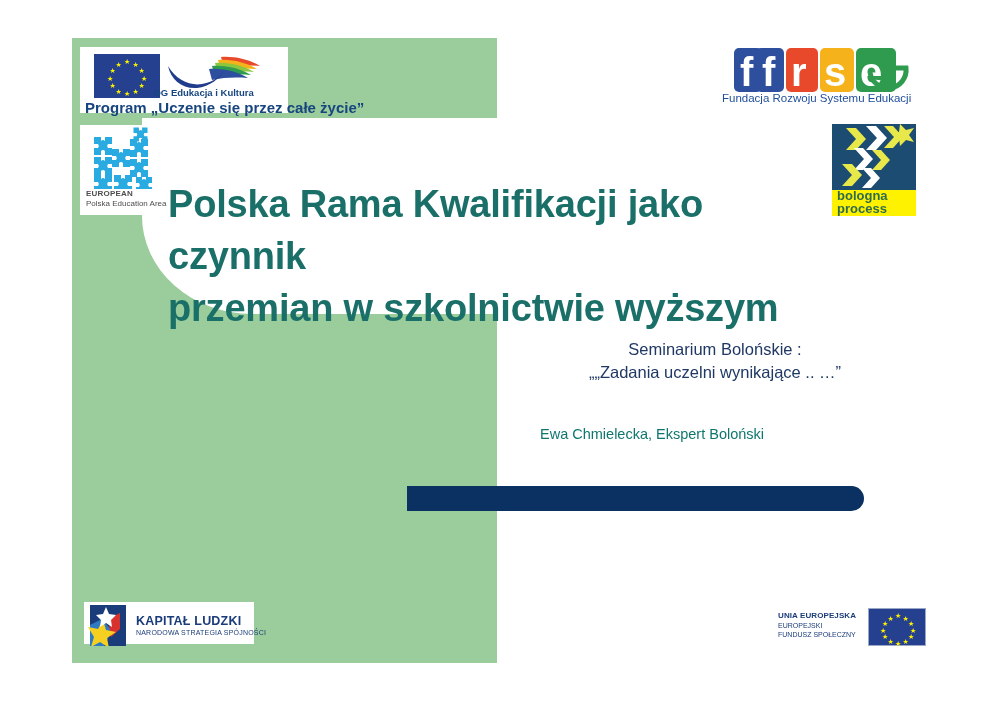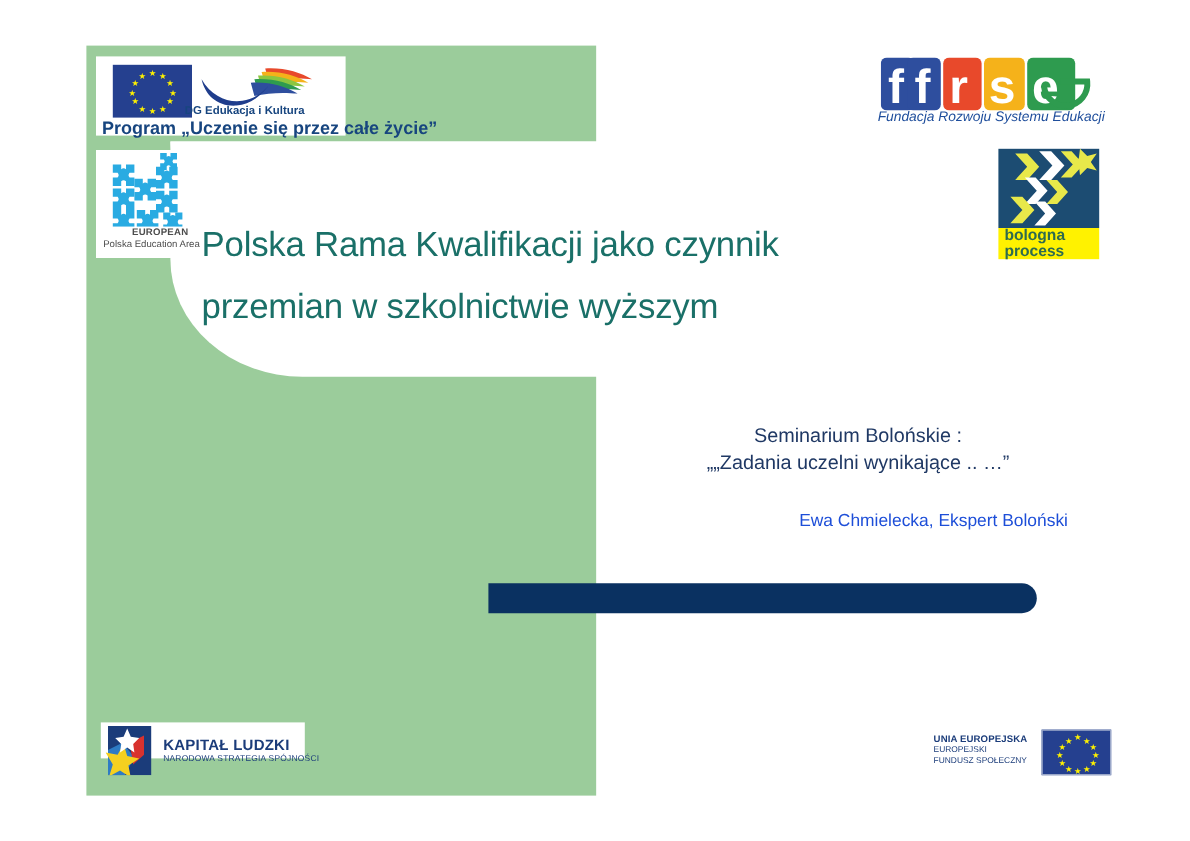--- a/index.html
+++ b/index.html
@@ -125,21 +125,20 @@
     height: 62px;
   }
   #ehea-line1 {
     position: absolute;
     left: 6px;
     top: 64px;
     font-size: 8px;
     font-weight: bold;
     color: #4D4D4D;
     letter-spacing: 0.2px;
-    margin-left: 24px;
   }
   #ehea-line2 {
     position: absolute;
     left: 6px;
     top: 74px;
     font-size: 8px;
     color: #4D4D4D;
   }
 
   
@@ -155,25 +154,24 @@
     left: 12px;
     top: 0;
     width: 186px;
     height: 44px;
   }
   #frse-caption {
     position: absolute;
     left: 0;
     top: 44px;
     width: 208px;
-    text-align: center;
+    text-align: left;
     font-size: 11.5px;
     color: #1F4E9C;
     white-space: nowrap;
-    font-style: italic;
   }
 
   
   #logo-bologna {
     position: absolute;
     left: 832px;
     top: 124px;
     width: 91px;
     height: 92px;
   }
@@ -211,65 +209,65 @@
     color: #2E6B4F;
     line-height: 13px;
   }
 
   
   #slide-title {
     position: absolute;
     left: 168px;
     top: 178px;
     width: 640px;
-    font-size: 29px;
-    font-weight: normal;
+    font-size: 38px;
+    font-weight: bold;
     color: #1A7068;
     line-height: 52px;
     letter-spacing: -0.2px;
   }
 
   
   #subtitle-block {
     position: absolute;
     left: 540px;
-    top: 352px;
+    top: 338px;
     width: 350px;
     text-align: center;
     color: #1F3864;
     font-size: 16.5px;
     line-height: 23px;
   }
   #speaker-line {
     position: absolute;
     left: 540px;
     top: 426px;
     width: 350px;
-    text-align: right;
-    color: #1d4ed8;
+    text-align: left;
+    color: #0f766e;
     font-size: 14.5px;
   }
 
   
   #navy-bar {
     position: absolute;
     left: 407px;
     top: 486px;
     width: 457px;
     height: 25px;
     background: #0A3161;
     border-radius: 0 13px 13px 0;
   }
 
   
   #logo-kl {
     left: 84px;
     top: 602px;
     width: 170px;
-    height: 30px;
+    height: 42px;
     padding: 2px;
   }
   #kl-emblem {
     position: absolute;
     left: 4px;
     top: 3px;
     width: 40px;
     height: 41px;
   }
   #kl-t1 {

